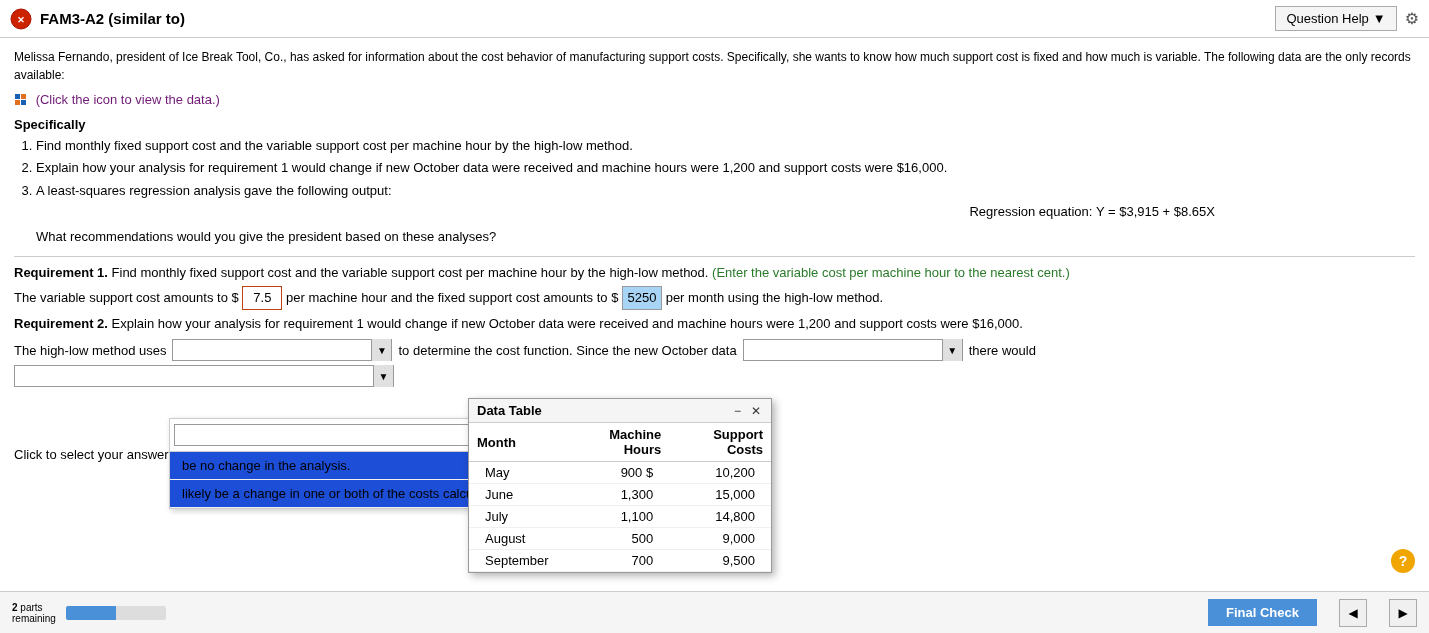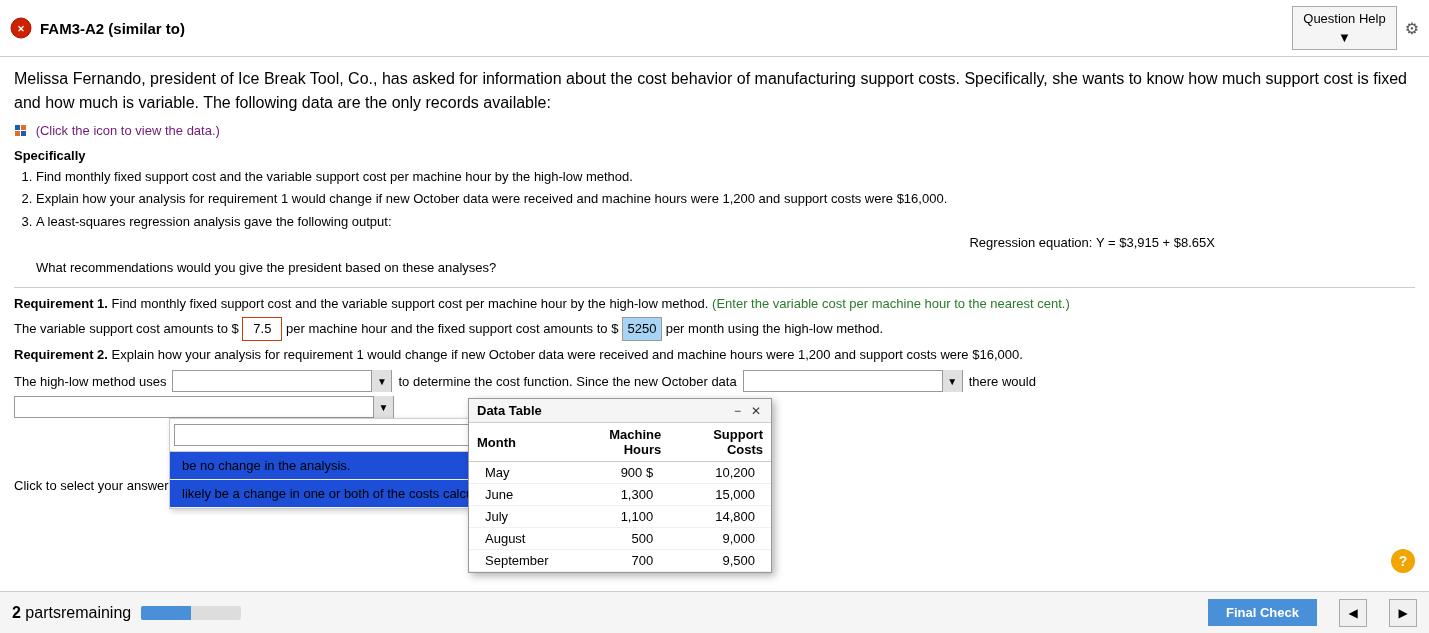--- a/index.html
+++ b/index.html
@@ -43,36 +43,35 @@
     }
     .question-help-btn {
       border: 1px solid #aaa;
       background: #f5f5f5;
       padding: 4px 10px;
       cursor: pointer;
       font-size: 13px;
       display: flex;
       align-items: center;
       gap: 4px;
-      flex-direction: column;
     }
     .gear-icon {
       font-size: 16px;
       color: #555;
       cursor: pointer;
     }
 
     
     .main-content {
       padding: 10px 14px;
       overflow: hidden;
     }
 
     .intro-text {
-      font-size: 16px;
+      font-size: 12px;
       line-height: 1.5;
       margin-bottom: 8px;
     }
 
     .data-link {
       color: #701a75;
       cursor: pointer;
       display: inline-flex;
       align-items: center;
       gap: 4px;
@@ -295,22 +294,22 @@
 
     .bottom-left {
       display: flex;
       align-items: center;
       gap: 10px;
       font-size: 13px;
     }
 
     .parts-info {
       display: flex;
-      flex-direction: row;
-      font-size: 16px;
+      flex-direction: column;
+      font-size: 10px;
     }
 
     .progress-bar-container {
       width: 100px;
       height: 14px;
       background: #ddd;
       border-radius: 2px;
       overflow: hidden;
     }
 

